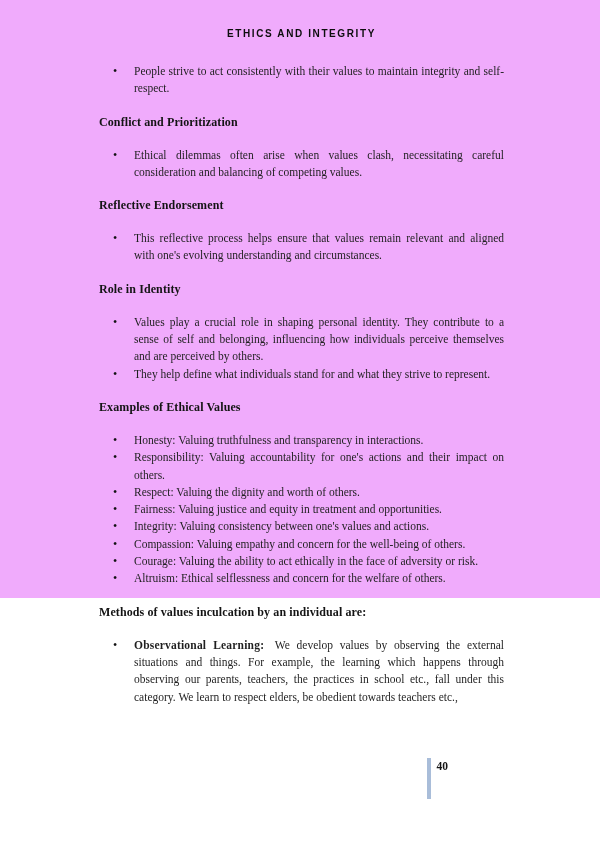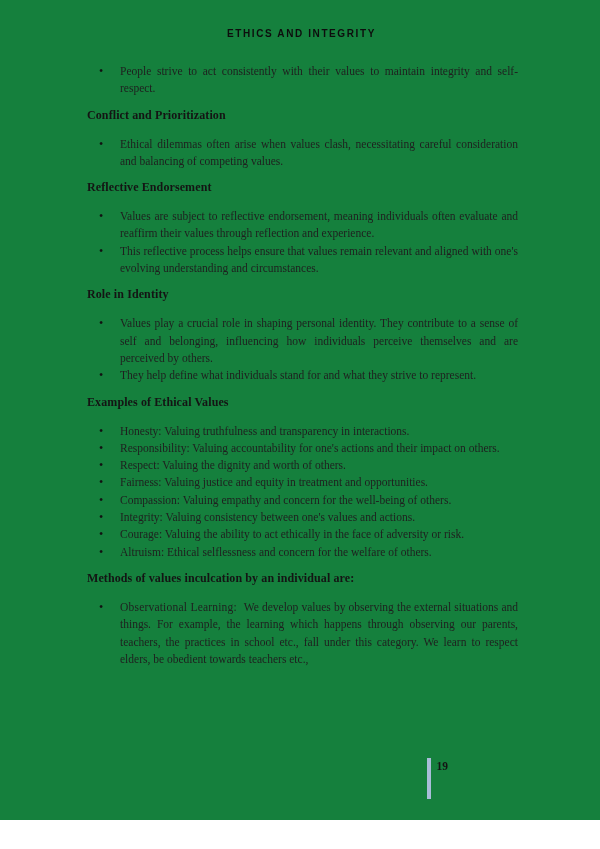--- a/index.html
+++ b/index.html
@@ -8,65 +8,65 @@
     width: 600px;
     height: 849px;
     position: relative;
     font-family: "Liberation Serif", "DejaVu Serif", serif;
     color: #1f1f1f;
     overflow: hidden;
   }
   .page {
     position: relative;
     width: 600px;
-    height: 820px;
-    background: #15803d;
+    height: 598px;
+    background: #f0abfc;
     padding: 28px 80px 0 83px;
   }
   .running-head {
     text-align: center;
     font-family: "Liberation Sans", "DejaVu Sans", sans-serif;
     font-size: 10px;
     font-weight: 700;
     letter-spacing: 1.6px;
     color: #0d0d0d;
     margin-left: -3px; 
     margin-right: -3px;
   }
   h2.sec-heading {
     font-size: 12px;
     font-weight: 700;
     color: #141414;
     line-height: 17px;
-    margin: 9px 0 12px 4px;
+    margin: 9px 0 12px 16px;
     letter-spacing: 0.1px;
   }
   ul.bullets {
     list-style: none;
-    margin: 2px;
+    margin: 16px;
   }
   ul.bullets.intro { margin-top: 24px; }
   ul.bullets li {
     position: relative;
     padding-left: 35px;
     font-size: 11.5px;
     line-height: 17.3px;
     text-align: justify;
     color: #1f1f1f;
   }
   ul.bullets li::before {
     content: "\2022";
     position: absolute;
     left: 14px;
     top: 0;
     font-size: 12px;
     color: #111;
   }
   ul.bullets li .lead {
-    font-weight: 400;
+    font-weight: 700;
     letter-spacing: 0.2px;
     padding-right: 4px;
   }
   .footer {
     position: absolute;
     left: 427px;
     top: 758px;
     display: flex;
     align-items: flex-start;
   }
@@ -96,48 +96,47 @@
     <li>People strive to act consistently with their values to maintain integrity and self-respect.</li>
   </ul>
 
   <h2 class="sec-heading">Conflict and Prioritization</h2>
   <ul class="bullets">
     <li>Ethical dilemmas often arise when values clash, necessitating careful consideration and balancing of competing values.</li>
   </ul>
 
   <h2 class="sec-heading">Reflective Endorsement</h2>
   <ul class="bullets">
-    <li>Values are subject to reflective endorsement, meaning individuals often evaluate and reaffirm their values through reflection and experience.</li>
     <li>This reflective process helps ensure that values remain relevant and aligned with one's evolving understanding and circumstances.</li>
   </ul>
 
   <h2 class="sec-heading">Role in Identity</h2>
   <ul class="bullets">
     <li>Values play a crucial role in shaping personal identity. They contribute to a sense of self and belonging, influencing how individuals perceive themselves and are perceived by others.</li>
     <li>They help define what individuals stand for and what they strive to represent.</li>
   </ul>
 
   <h2 class="sec-heading">Examples of Ethical Values</h2>
   <ul class="bullets">
     <li>Honesty: Valuing truthfulness and transparency in interactions.</li>
     <li>Responsibility: Valuing accountability for one's actions and their impact on others.</li>
     <li>Respect: Valuing the dignity and worth of others.</li>
     <li>Fairness: Valuing justice and equity in treatment and opportunities.</li>
+    <li>Integrity: Valuing consistency between one's values and actions.</li>
     <li>Compassion: Valuing empathy and concern for the well-being of others.</li>
-    <li>Integrity: Valuing consistency between one's values and actions.</li>
     <li>Courage: Valuing the ability to act ethically in the face of adversity or risk.</li>
     <li>Altruism: Ethical selflessness and concern for the welfare of others.</li>
   </ul>
 
   <h2 class="sec-heading">Methods of values inculcation by an individual are:</h2>
   <ul class="bullets">
     <li>
       <span class="lead">Observational Learning:</span>
       <span>We develop values by observing the external situations and things. For example, the learning which happens through observing our parents, teachers, the practices in school etc., fall under this category. We learn to respect elders, be obedient towards teachers etc.,</span>
     </li>
   </ul>
 
   <div class="footer">
     <span class="accent-bar"></span>
-    <span class="page-num">19</span>
+    <span class="page-num">40</span>
   </div>
 
 </div>
 
 </body></html>

